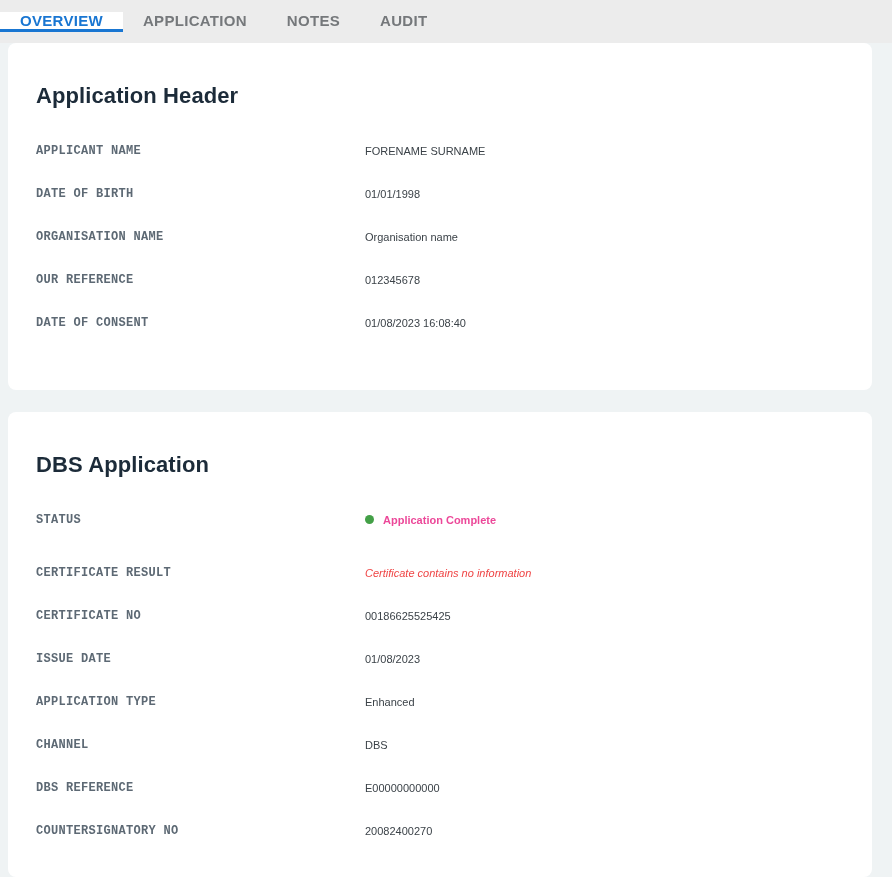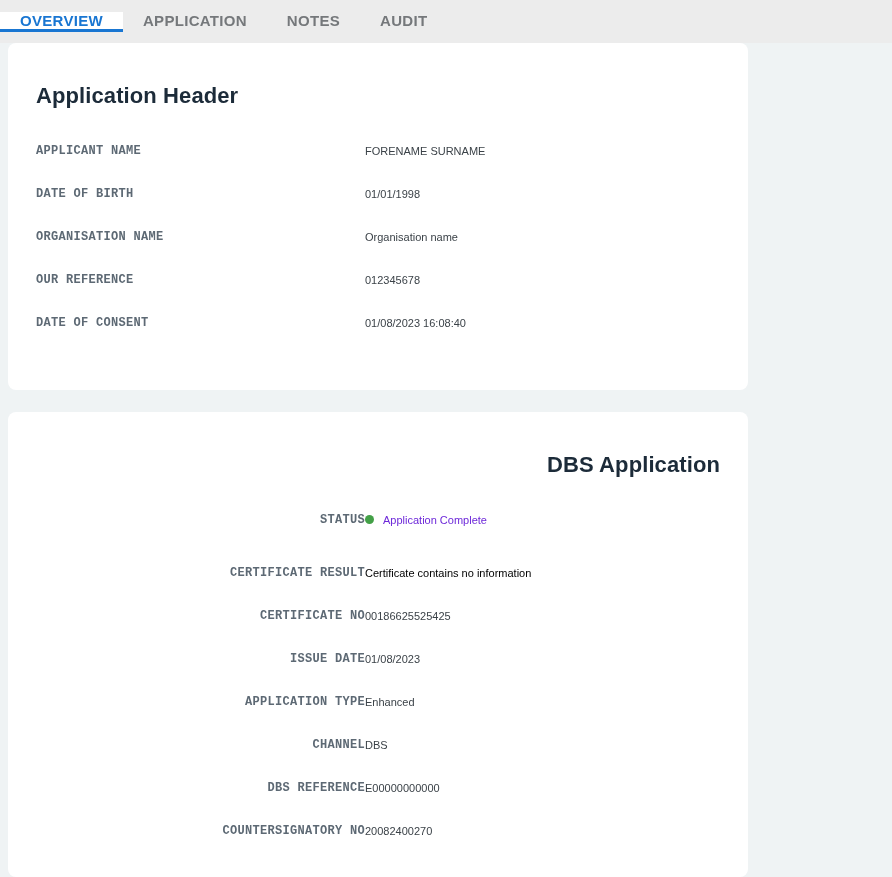--- a/index.html
+++ b/index.html
@@ -30,27 +30,27 @@
   }
   .tab.active {
     background: #ffffff;
     color: #1976d2;
     border-bottom-color: #1976d2;
   }
   
   .card {
     background: #ffffff;
     margin-left: 8px;
-    width: 740px;
+    width: 864px;
     border-radius: 8px;
     padding: 0 28px;
   }
   .card + .card { margin-top: 22px; }
   .card.first { height: 347px; }
-  .card.second { height: 465px; text-align: right; }
+  .card.second { height: 465px; }
   .card h2 {
     padding-top: 38px;
     font-size: 22px;
     font-weight: bold;
     color: #1c2b39;
     letter-spacing: 0.1px;
     margin-bottom: 18px;
     line-height: 30px;
   }
   .field-row {
@@ -67,25 +67,26 @@
     color: #5d6974;
     text-transform: uppercase;
     font-family: Liberation Mono, monospace;
   }
   .field-value {
     font-size: 11px;
     color: #3b4248;
     display: flex;
     align-items: center;
   }
-  .field-value.status-value { font-weight: normal; color: #6d28d9; }
+  .field-value.status-value { font-weight: bold; color: #ec4899; }
   .field-value.link-value {
-    color: #000000;
+    color: #ef4444;
     font-weight: 500;
     cursor: pointer;
+    font-style: italic;
   }
   .status-dot {
     width: 9px; height: 9px;
     border-radius: 50%;
     margin-right: 9px;
     display: inline-block;
   }
 </style>
 </head>
 <body>

